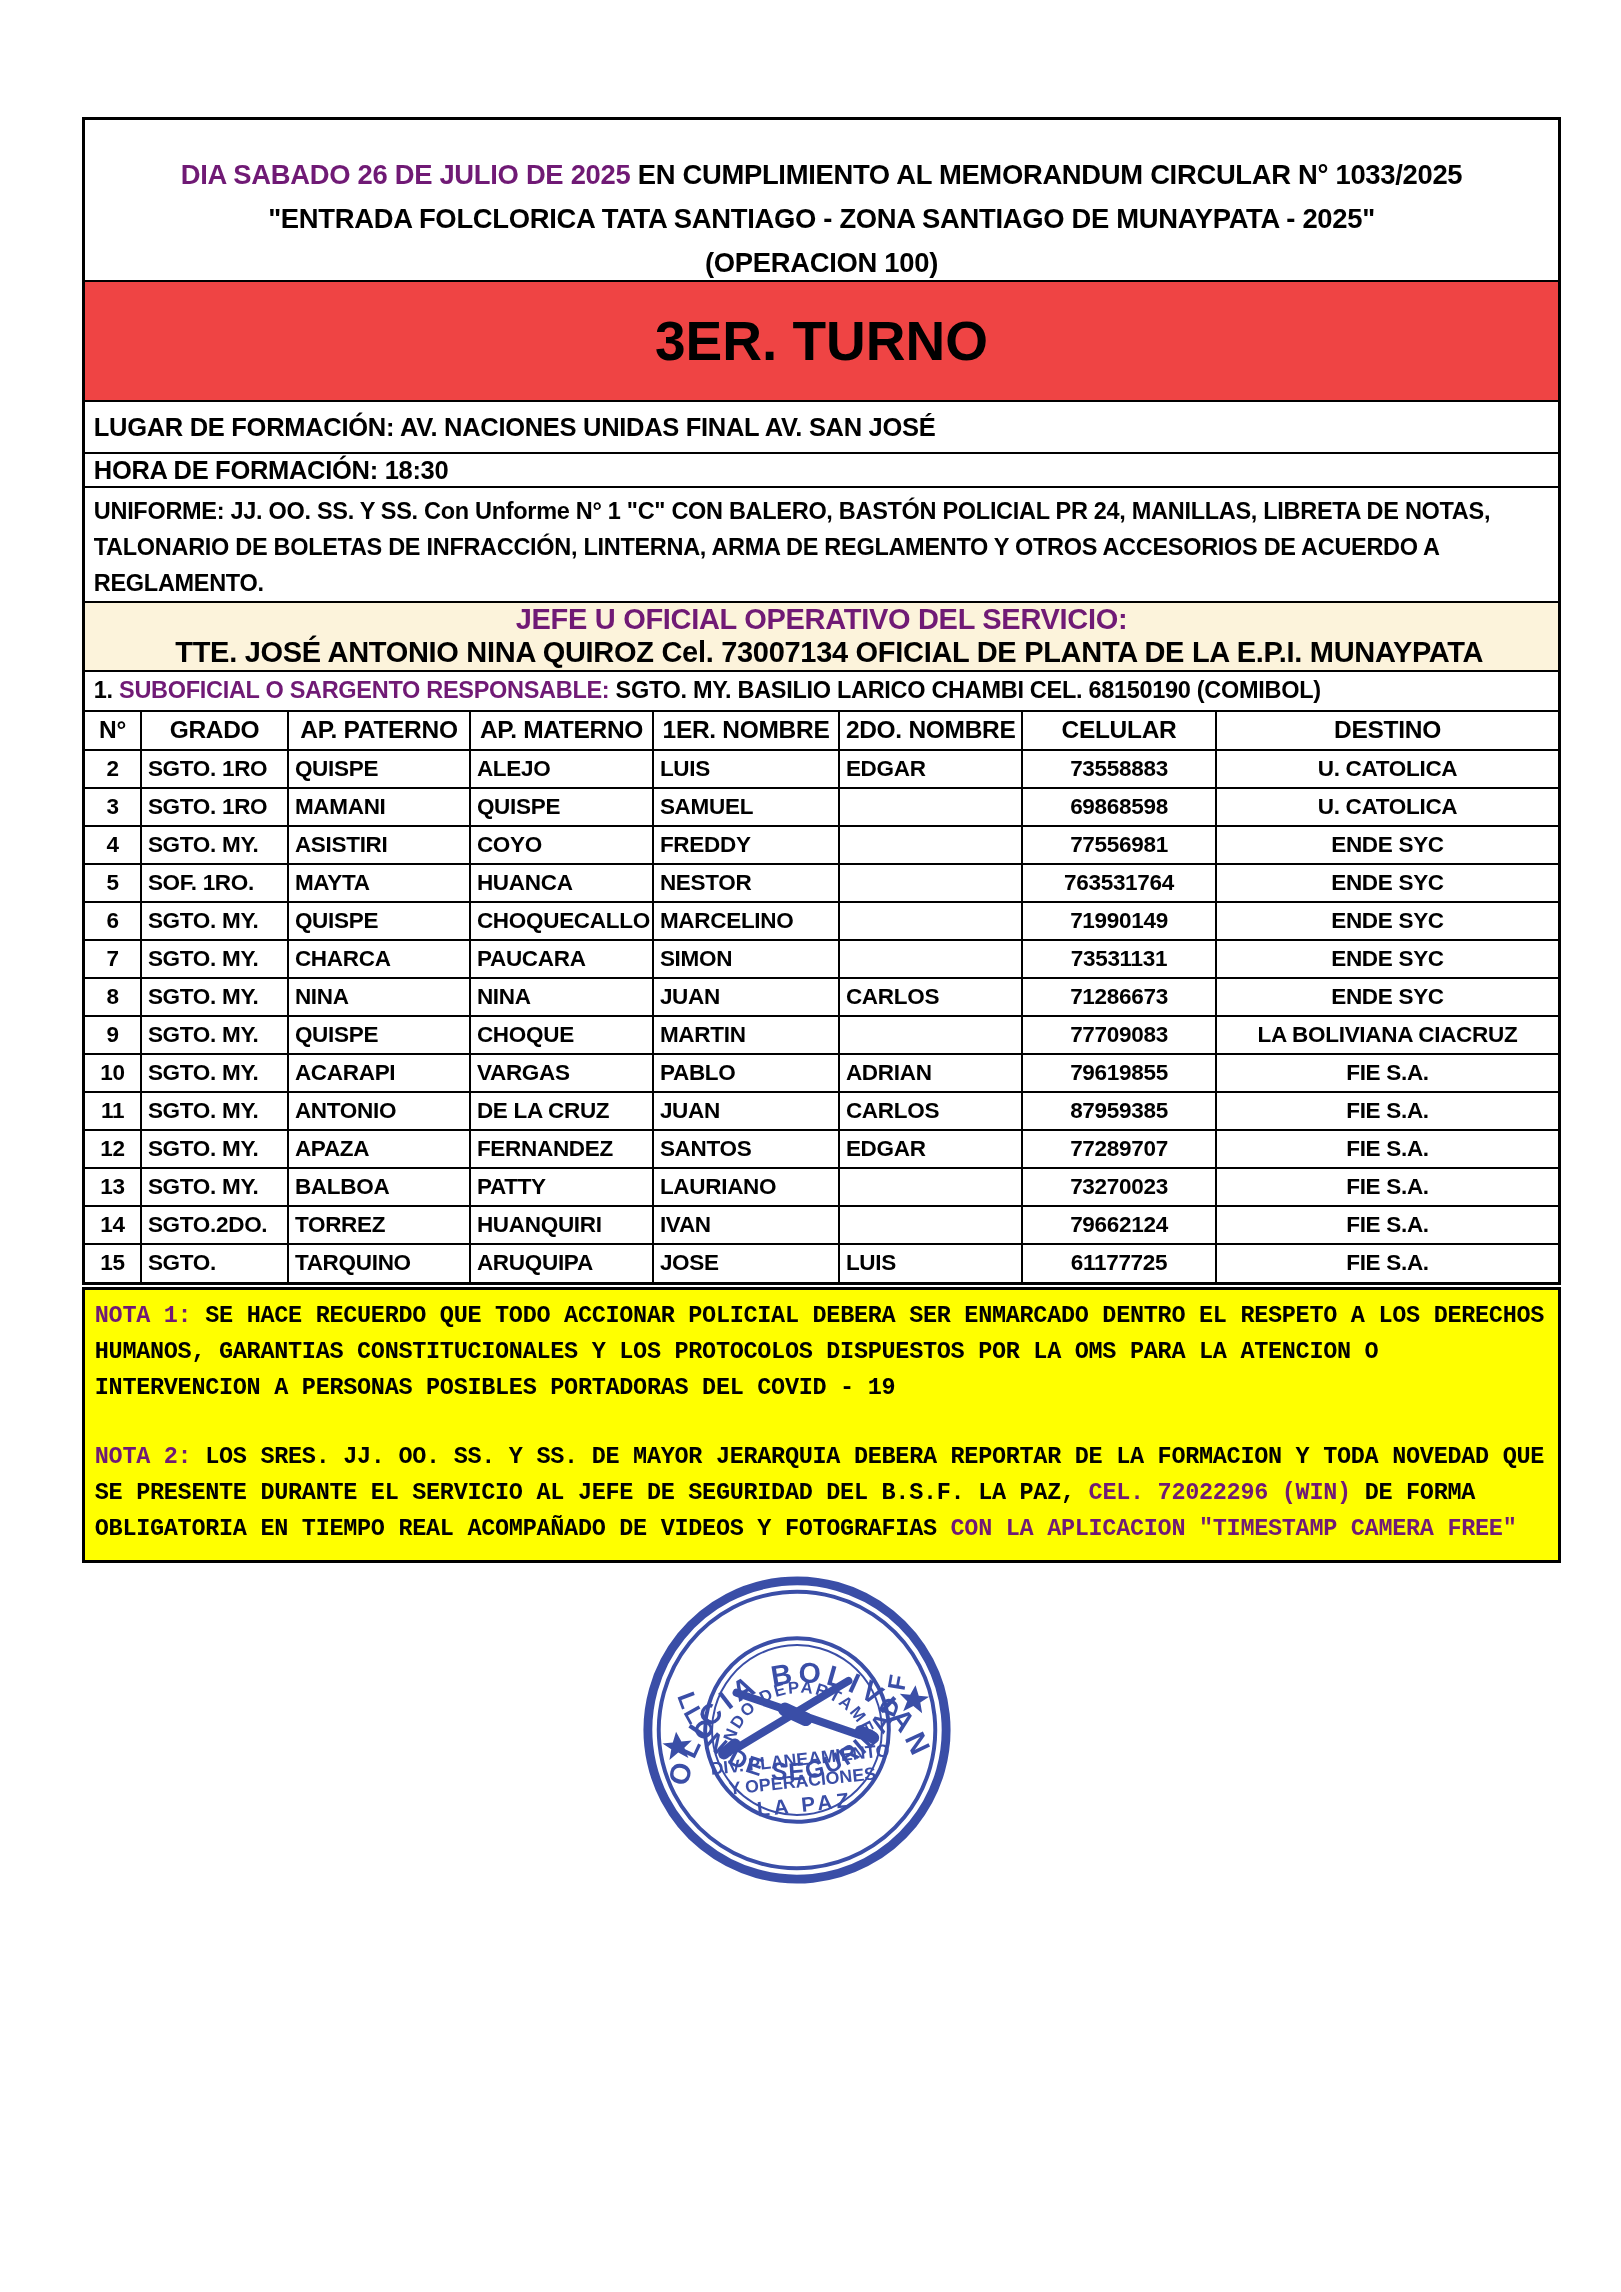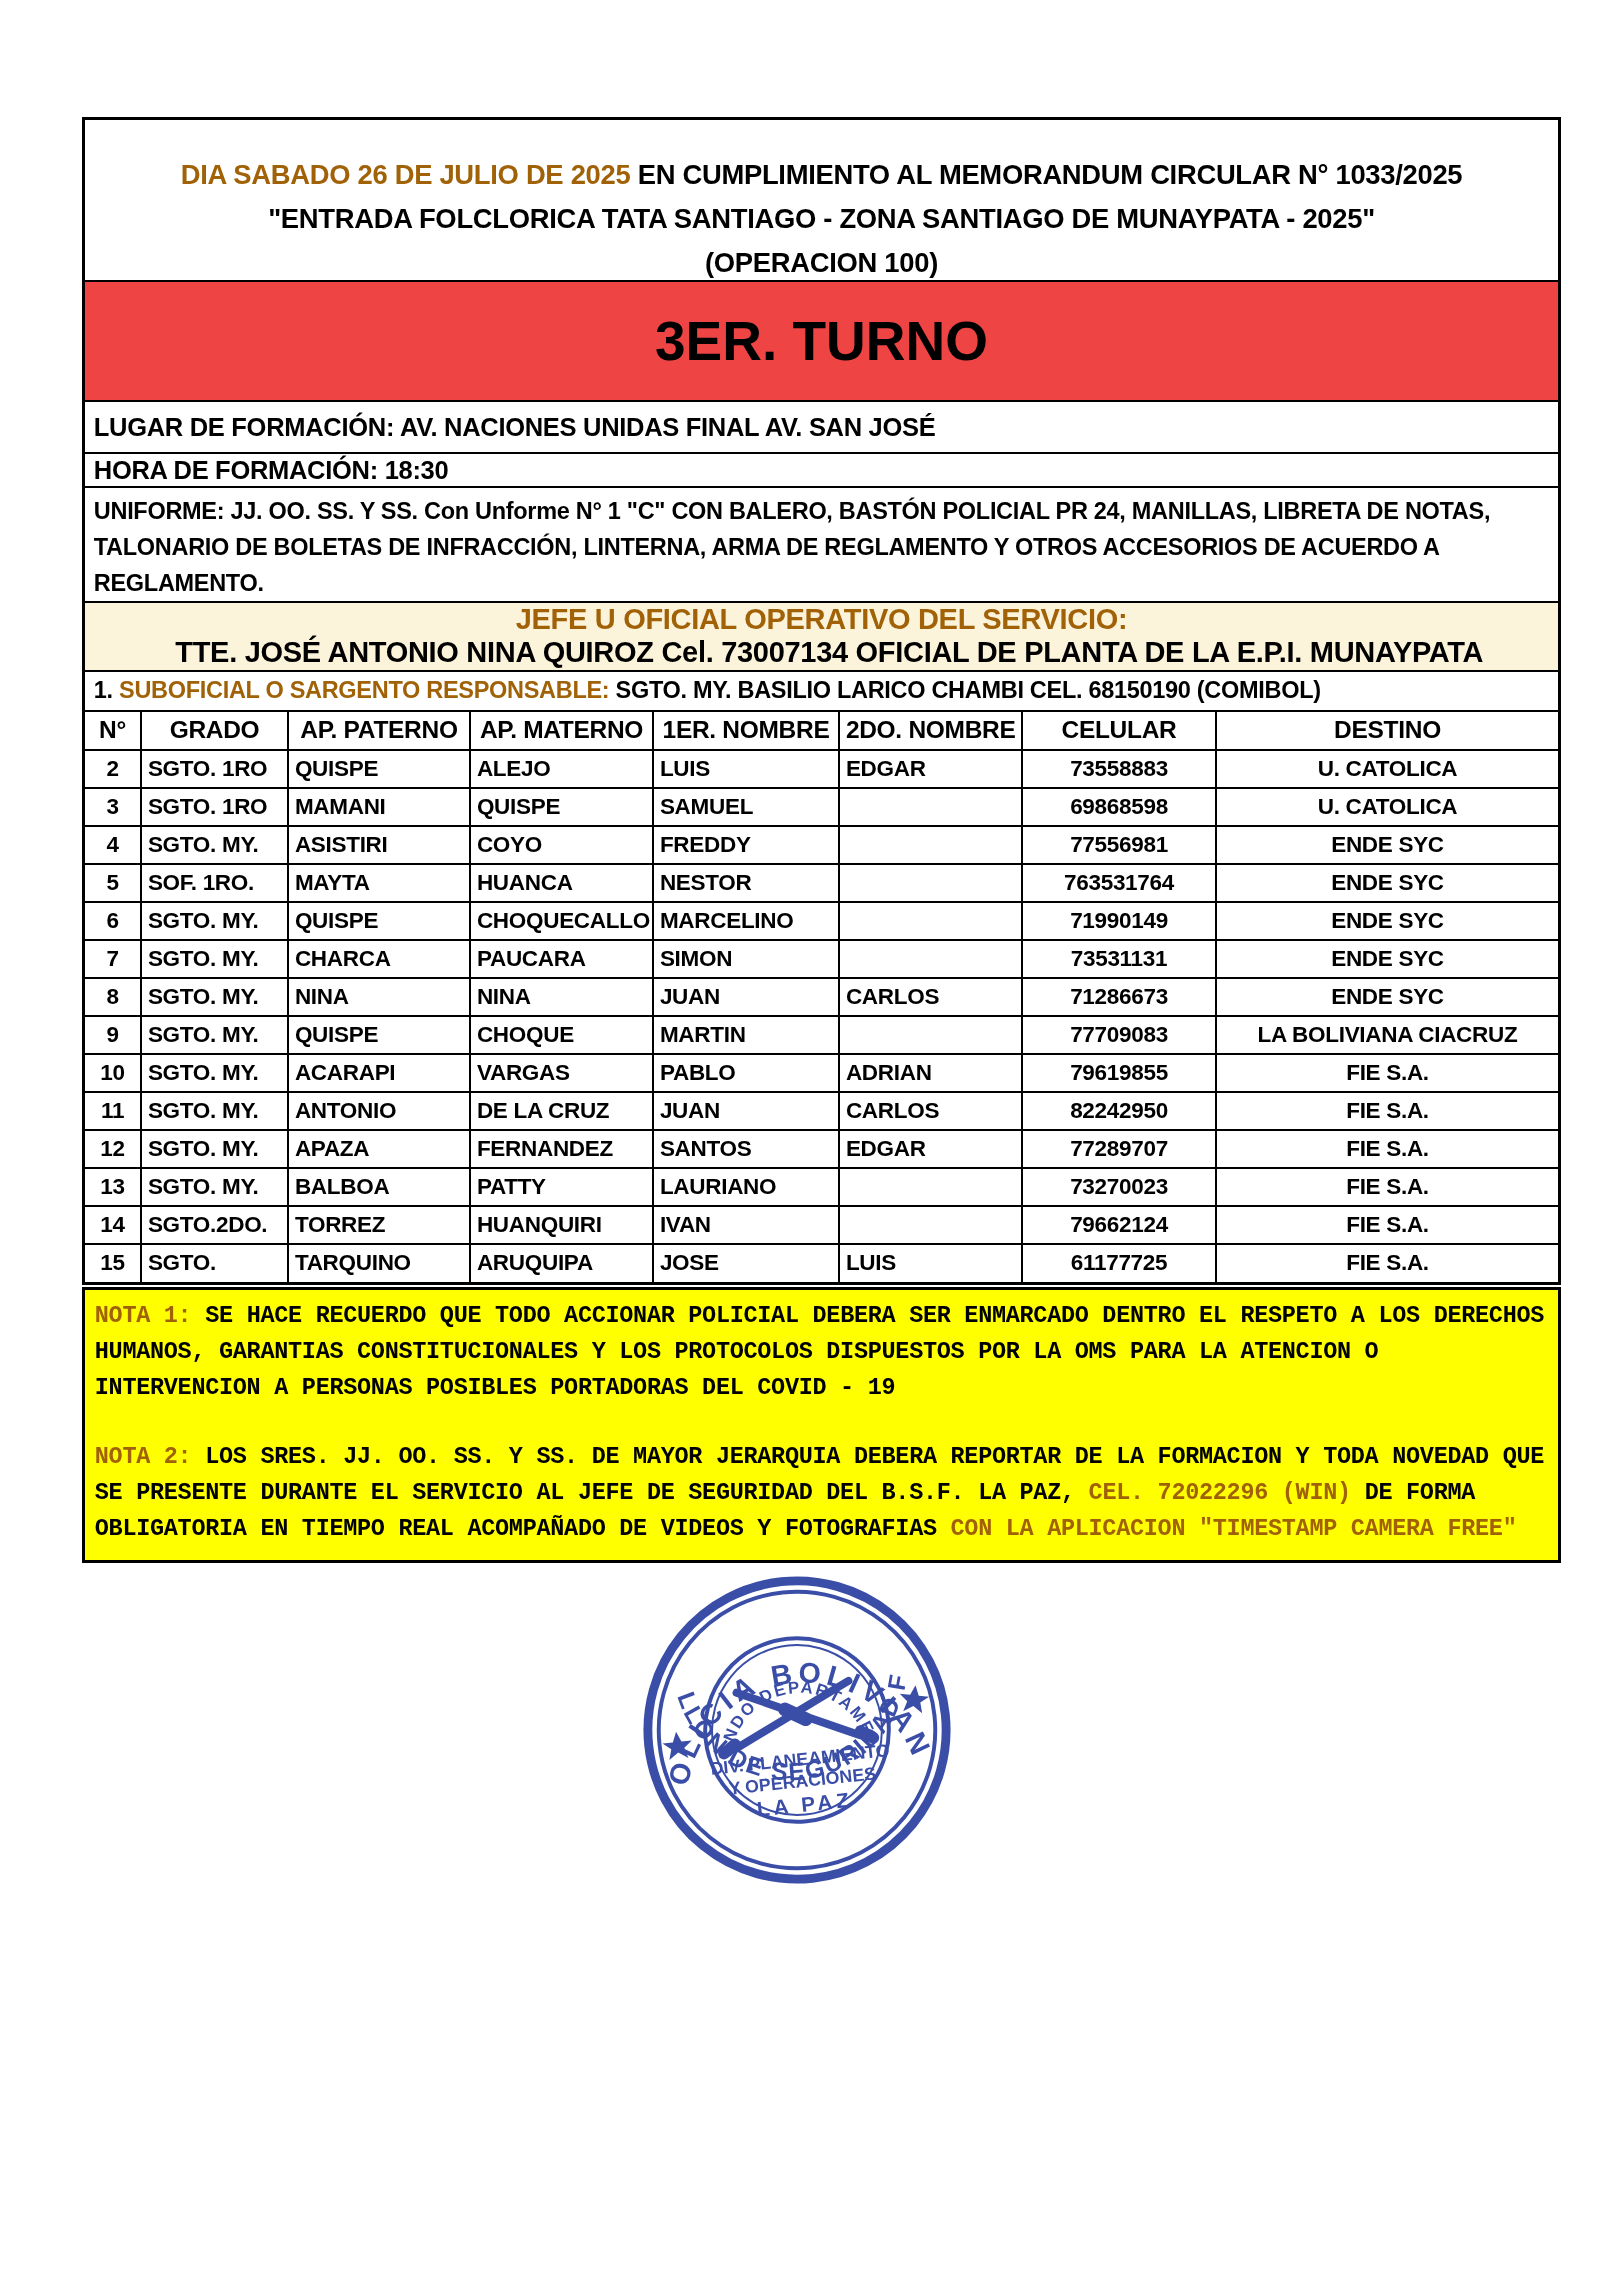--- a/index.html
+++ b/index.html
@@ -1,21 +1,21 @@
 <!DOCTYPE html>
 <html><head>
 <meta charset="utf-8">
 <style>
   html,body{margin:0;padding:0;background:#ffffff;}
   .page{
     position:relative;width:1621px;height:2293px;background:#ffffff;
     font-family:"Liberation Sans",sans-serif;font-weight:bold;color:#000;
     overflow:hidden;
   }
-  .red{color:#a16207;}
+  .red{color:#701a75;}
   .doc-box{
     position:absolute;left:82px;top:117px;width:1479px;
     border:3.9px solid #000;box-sizing:border-box;background:#fff;
   }
   .title-block{
     box-sizing:border-box;height:162px;padding-top:33px;
     text-align:center;font-size:27.4px;line-height:44px;
     border-bottom:2.9px solid #000;letter-spacing:-0.3px;
   }
   .banner{
@@ -205,21 +205,21 @@
             <td>79619855</td>
             <td>FIE S.A.</td>
           </tr>
           <tr>
             <td>11</td>
             <td>SGTO. MY.</td>
             <td>ANTONIO</td>
             <td>DE LA CRUZ</td>
             <td>JUAN</td>
             <td>CARLOS</td>
-            <td>82242950</td>
+            <td>87959385</td>
             <td>FIE S.A.</td>
           </tr>
           <tr>
             <td>12</td>
             <td>SGTO. MY.</td>
             <td>APAZA</td>
             <td>FERNANDEZ</td>
             <td>SANTOS</td>
             <td>EDGAR</td>
             <td>77289707</td>

